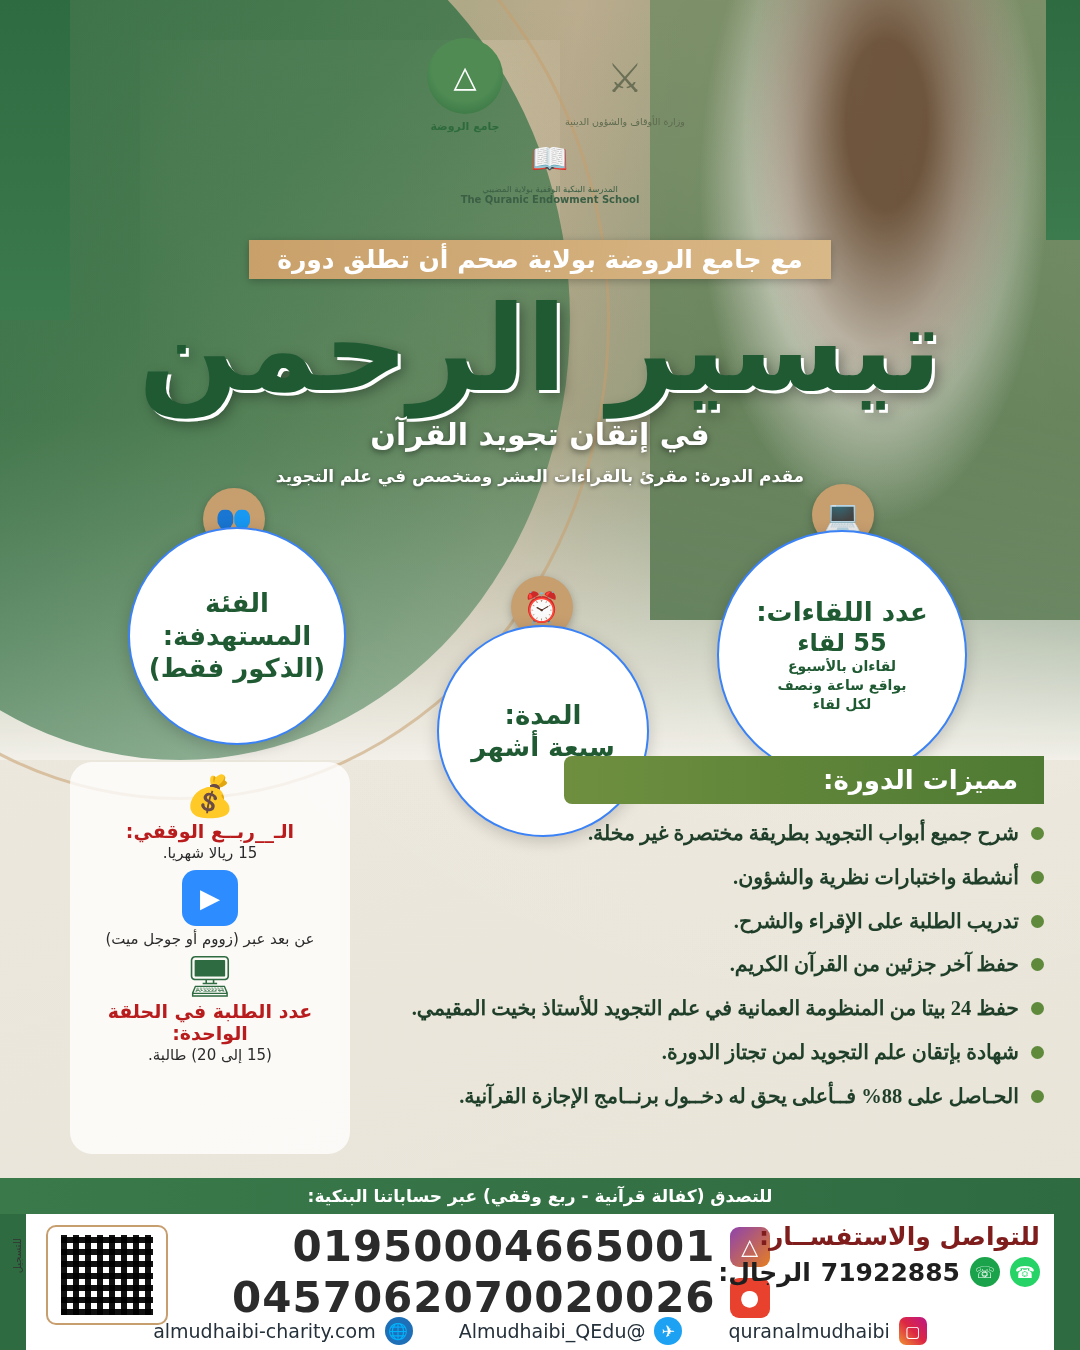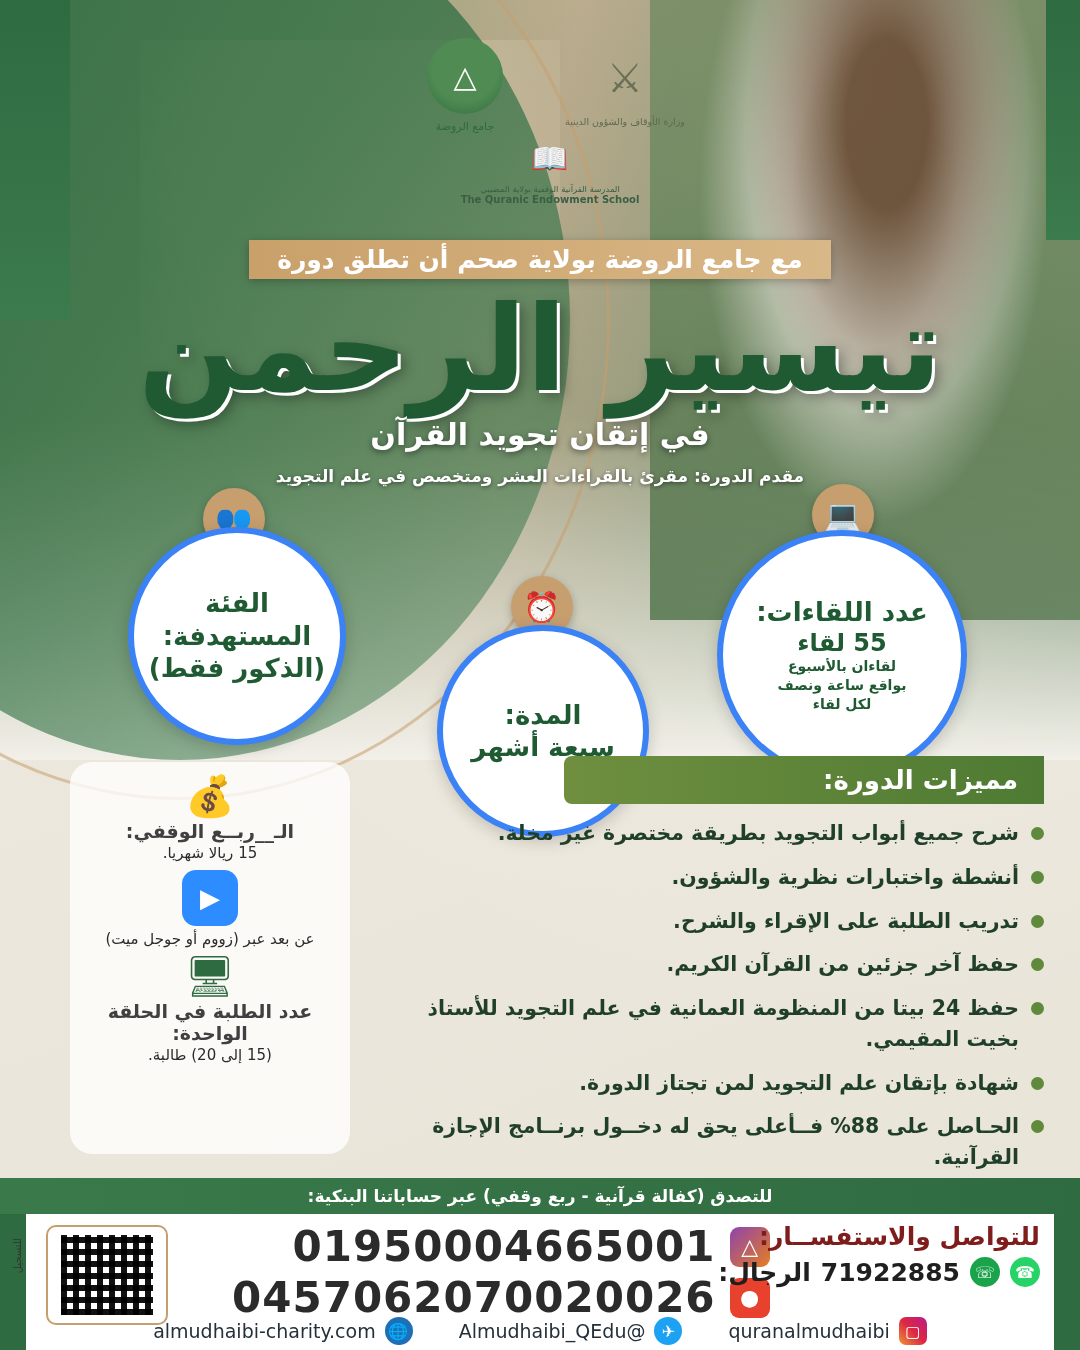--- a/index.html
+++ b/index.html
@@ -64,21 +64,21 @@
   .logo .mark {
     margin: 0 auto; border-radius: 8px; display: flex; align-items: center; justify-content: center;
   }
   .logo-rawdha { left: 390px; top: 14px; width: 150px; }
   .logo-rawdha .mark {
     width: 76px; height: 76px; border-radius: 50%;
     background: radial-gradient(circle at 50% 40%, #4f8b53 0 55%, #2e6b3c 100%);
     color: #fff; font-size: 30px;
   }
   .logo-rawdha .cap {
-    margin-top: 6px; font-size: 11px; font-weight: normal; color: #2e6b3c;
+    margin-top: 6px; font-size: 11px; font-weight: bold; color: #2e6b3c;
     background: rgba(255,255,255,0.0);
   }
   .logo-ministry { left: 545px; top: 18px; width: 160px; }
   .logo-ministry .mark {
     width: 72px; height: 72px;
     background: none; color: #6a6f55; font-size: 40px; line-height: 1;
   }
   .logo-ministry .cap { font-size: 9.5px; color: #5d6a4f; margin-top: 2px; letter-spacing: .2px; }
   .logo-school { left: 455px; top: 108px; width: 190px; }
   .logo-school .mark {
@@ -112,21 +112,21 @@
   }
   .presenter {
     margin-top: 14px; font-size: 17px; font-weight: bold; color: #ffffff;
     text-shadow: 0 1px 4px rgba(0,0,0,.55);
   }
 
   
   .circle {
     position: absolute; border-radius: 50%;
     background: #ffffff;
-    border: 6px solid #3b82f6;
+    border: 2px solid #3b82f6;
     box-shadow: 0 4px 16px rgba(0,0,0,.18);
     display: flex; flex-direction: column; align-items: center; justify-content: center;
     text-align: center; color: #1f5a33; padding: 10px;
   }
   .circle .big { font-size: 26px; font-weight: bold; line-height: 1.25; }
   .circle .mid { font-size: 24px; font-weight: bold; }
   .circle .small { font-size: 14px; font-weight: bold; line-height: 1.35; }
   .bubble-icon {
     position: absolute; width: 62px; height: 62px; border-radius: 50%;
     background: #c79e6e; color: #fff; display: flex; align-items: center; justify-content: center;
@@ -146,38 +146,38 @@
     display: flex; flex-direction: column; align-items: center; padding-top: 12px;
   }
   .lp-item { width: 100%; text-align: center; margin-bottom: 6px; }
   .lp-icon { font-size: 40px; color: #c79e6e; line-height: 1.1; }
   .lp-icon.zoom {
     width: 56px; height: 56px; margin: 2px auto 4px; border-radius: 14px;
     background: #2d8cff; color: #fff; font-size: 26px;
     display: flex; align-items: center; justify-content: center;
   }
   .lp-icon.screen { color: #2f6b41; }
-  .lp-title { font-size: 19px; font-weight: bold; color: #404040; margin-top: 2px; }
+  .lp-title { font-size: 19px; font-weight: bold; color: #b91c1c; margin-top: 2px; }
   .lp-sub { font-size: 15px; color: #2b2b2b; margin-top: 2px; }
 
   
   .features-head {
     position: absolute; right: 36px; top: 756px; width: 480px; height: 48px;
     background: linear-gradient(90deg, #6f8f3f, #4e7a33);
     border-radius: 8px 0 0 8px;
     color: #fff; font-size: 26px; font-weight: bold;
     display: flex; align-items: center; padding-right: 26px;
   }
   .features {
     position: absolute; right: 36px; top: 818px; width: 640px;
     color: #1f3f2a;
   }
   .feat {
     display: flex; align-items: flex-start; gap: 12px;
-    font-size: 20.5px; line-height: 1.5; margin-bottom: 13px; font-weight: bold;
+    font-size: 20.5px; line-height: 1.5; margin-bottom: 13px; font-weight: bold; font-family: Liberation Serif, serif;
   }
   .dot {
     flex: 0 0 auto; width: 13px; height: 13px; border-radius: 50%;
     background: #5f8a3c; margin-top: 9px;
   }
 
   
   .donate-bar {
     position: absolute; left: 0; right: 0; top: 1178px; height: 36px;
     background: linear-gradient(90deg, #3a7a4a, #2f6b41);
@@ -249,21 +249,21 @@
   <div class="logo logo-rawdha">
     <div class="mark">△</div>
     <div class="cap">جامع الروضة</div>
   </div>
   <div class="logo logo-ministry">
     <div class="mark">⚔</div>
     <div class="cap">وزارة الأوقاف والشؤون الدينية</div>
   </div>
   <div class="logo logo-school">
     <div class="mark">📖</div>
-    <div class="cap-ar">المدرسة القرآنية الوقفية بولاية المضيبي</div>
+    <div class="cap-ar">المدرسة البنكية الوقفية بولاية المضيبي</div>
     <div class="cap-en">The Quranic Endowment School</div>
   </div>
 </div>
 
 <div class="head">
   <div class="line2">مع جامع الروضة بولاية صحم أن تطلق دورة</div>
   <div class="title-main">تيسير الرحمن</div>
   <div class="subtitle">في إتقان تجويد القرآن</div>
   <div class="presenter">مقدم الدورة: مقرئ بالقراءات العشر ومتخصص في علم التجويد</div>
 </div>

